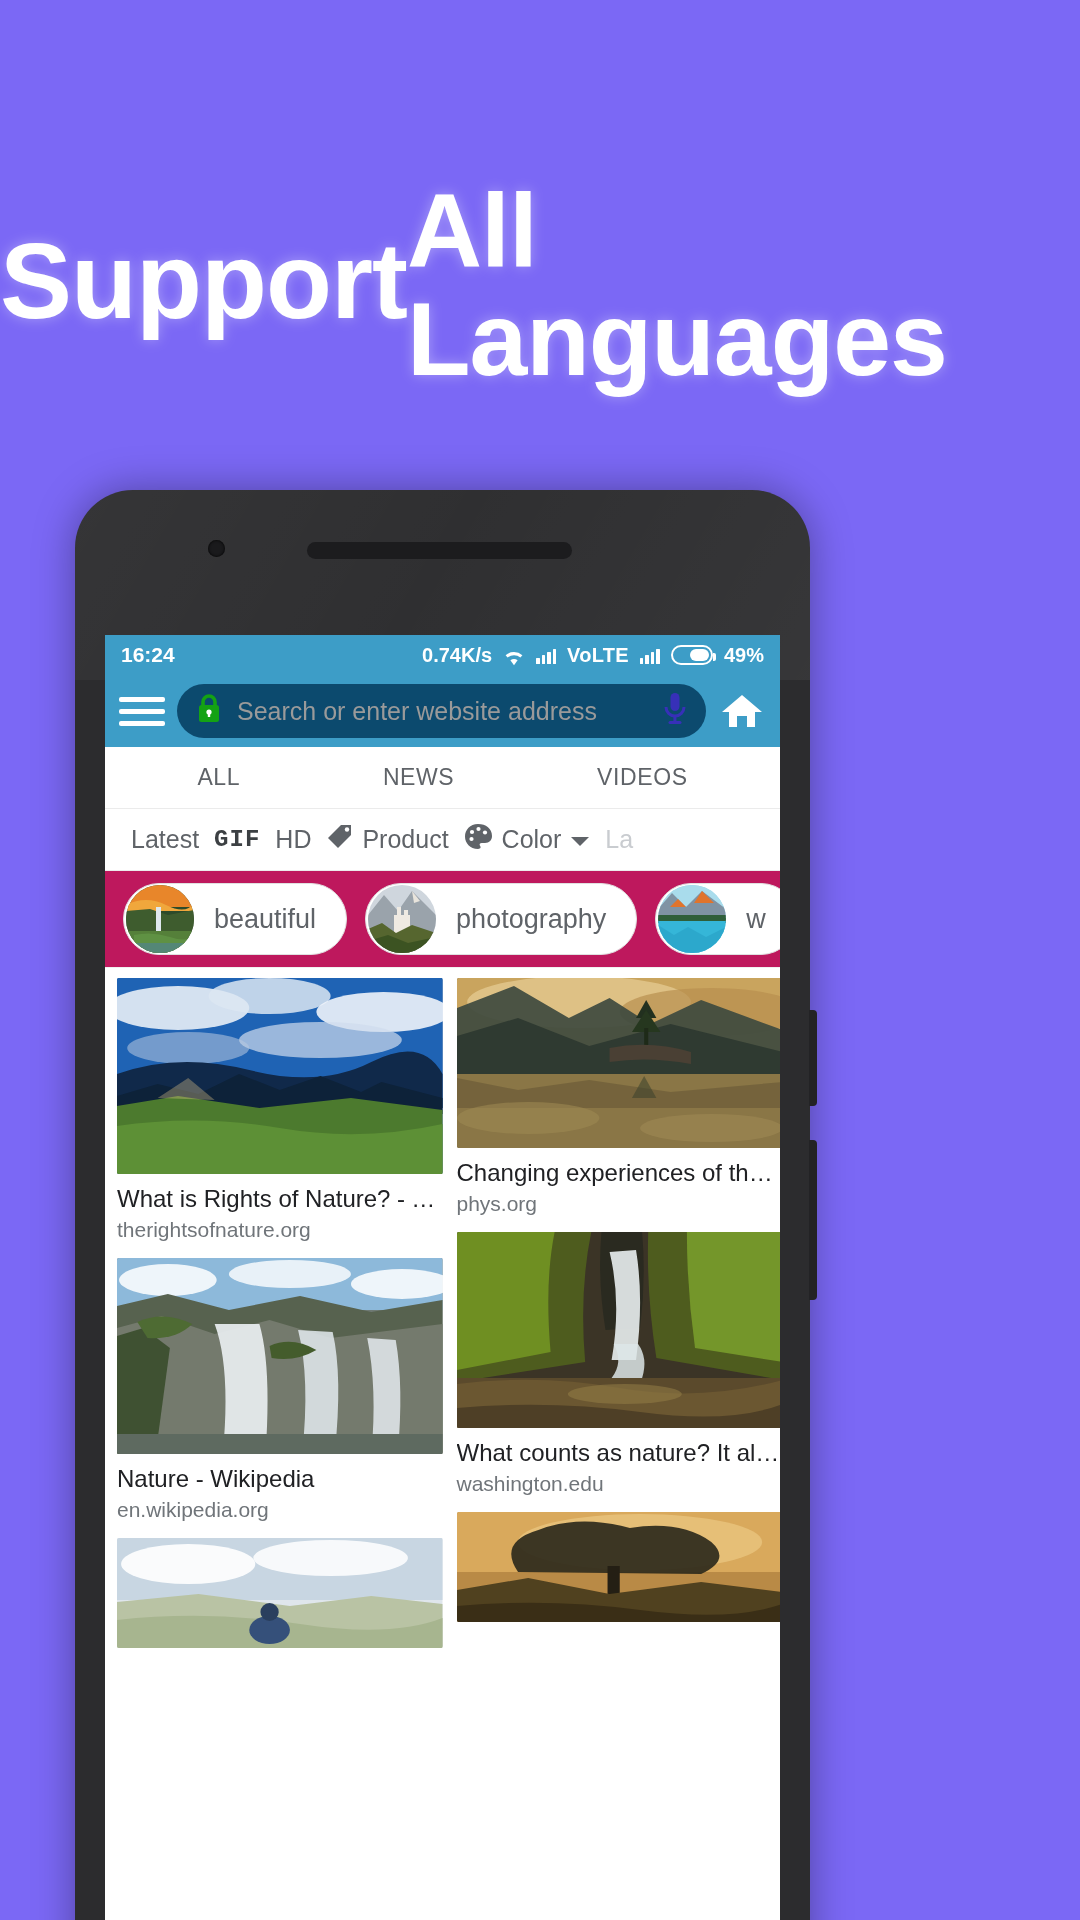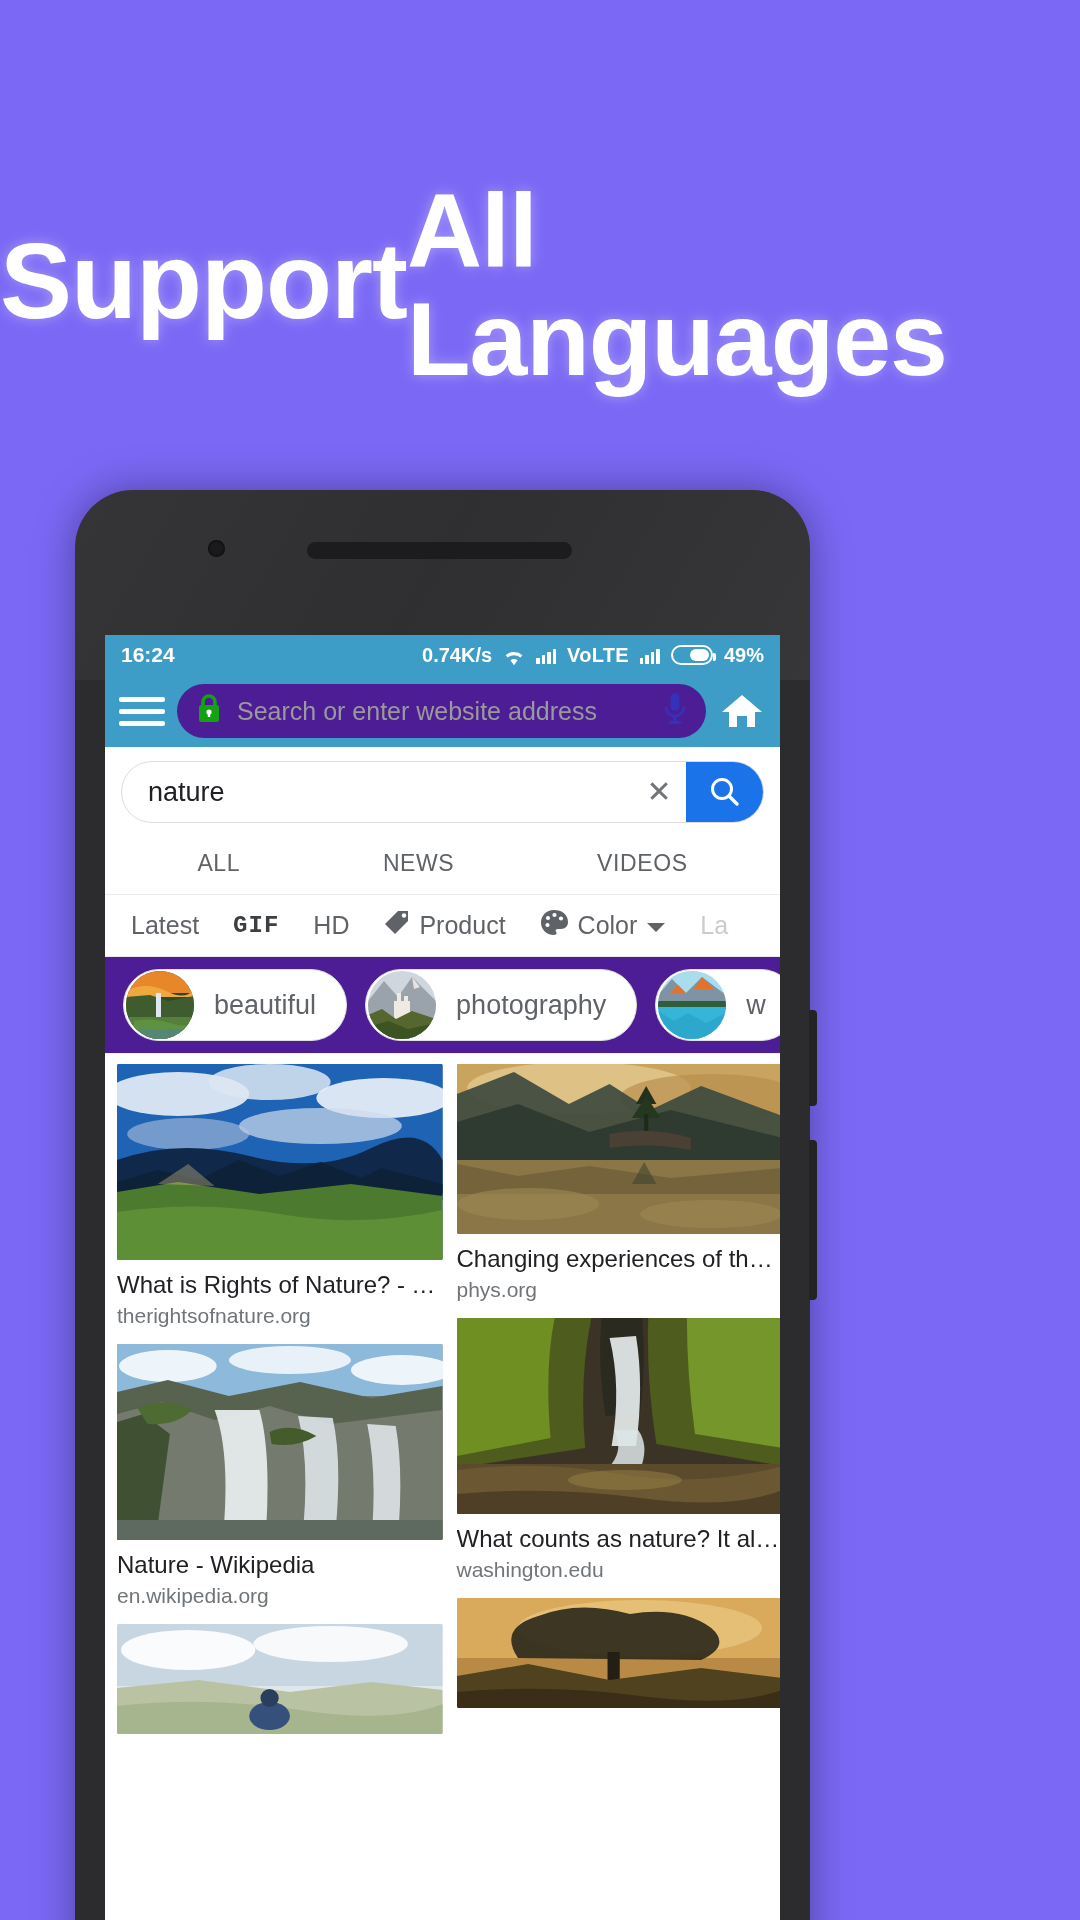--- a/index.html
+++ b/index.html
@@ -79,21 +79,21 @@
   .batt span{display:block;height:12px;background:#fff;border-radius:6px;margin-left:17px;width:19px;}
 
   
   #browserbar {
     height:72px; background:#3d9dc7;
     display:flex; align-items:center; padding:0 14px; gap:12px;
   }
   #hamburger { width:46px; display:flex; flex-direction:column; gap:7px; flex:0 0 auto; cursor:pointer; }
   #hamburger i { display:block; height:5px; background:#fff; border-radius:2px; }
   #urlpill {
-    flex:1 1 auto; height:54px; background:#4c1d95; border-radius:27px;
+    flex:1 1 auto; height:54px; background:#0c4a6e; border-radius:27px;
     display:flex; align-items:center; padding:0 16px 0 18px; gap:14px; min-width:0;
   }
   #urlpill .ph { color:#9a9a9a; font-size:25px; white-space:nowrap; overflow:hidden;
                  text-overflow:ellipsis; flex:1 1 auto; }
   #homebtn { flex:0 0 auto; width:48px; display:flex; justify-content:center; cursor:pointer; }
 
   
   #searchwrap { padding:14px 16px 10px 16px; background:#fff; }
   #searchbox {
     position:relative; height:62px; border:1px solid #dadce0; border-radius:31px;
@@ -120,34 +120,34 @@
     position:relative;
   }
   #tabs .tab.active { color:#1a73e8; }
   #tabs .tab.active::after {
     content:""; position:absolute; left:8%; right:8%; bottom:0; height:4px;
     background:#1a73e8; border-radius:2px;
   }
 
   
   #filters {
-    display:flex; align-items:center; gap:34px; height:62px;
+    display:flex; align-items:center; gap:15px; height:62px;
     background:#fff; padding:0 26px; border-bottom:1px solid #ebebeb;
     overflow:hidden; white-space:nowrap;
   }
   #filters .f { display:flex; align-items:center; gap:9px; font-size:25px;
                 color:#5f6368; cursor:pointer; flex:0 0 auto; }
   #filters .f.gif { font-weight:bold; font-family:"Liberation Mono", monospace;
                     letter-spacing:1px; font-size:24px; color:#3c4043; }
   #filters .f.cut { color:#c9ccd0; }
 
   
   #chips {
     display:flex; align-items:center; gap:18px; padding:12px 18px;
-    background:#4c1d95; overflow:hidden; white-space:nowrap;
+    background:#be185d; overflow:hidden; white-space:nowrap;
     border-bottom:1px solid #f0f0f0;
   }
   .chip {
     flex:0 0 auto; height:72px; border:1px solid #e0e0e0; border-radius:36px;
     display:flex; align-items:center; padding-right:30px; gap:20px; cursor:pointer;
     background:#fff;
   }
   .chip .thumb { width:68px; height:68px; border-radius:50%; margin-left:2px; overflow:hidden; flex:0 0 auto; }
   .chip .lbl { font-size:27px; color:#5f6368; }
 
@@ -238,32 +238,20 @@
           </svg>
         </span>
       </div>
       <div id="homebtn">
         <svg width="44" height="40" viewBox="0 0 44 40">
           <path d="M22 4 L42 21 h-7 v15 H27 V25 h-10 v11 H9 V21 H2 Z" fill="#fff"></path>
         </svg>
       </div>
     </div>
 
-    <div id="searchwrap">
-      <div id="searchbox">
-        <span class="q">nature</span>
-        <span id="clearx">✕</span>
-        <div id="goblue">
-          <svg width="36" height="36" viewBox="0 0 36 36">
-            <circle cx="15" cy="15" r="9.5" fill="none" stroke="#fff" stroke-width="3"></circle>
-            <line x1="22" y1="22" x2="30" y2="30" stroke="#fff" stroke-width="3.4" stroke-linecap="round"></line>
-          </svg>
-        </div>
-      </div>
-    </div>
 
     <div id="tabs">
       <div class="tab">ALL</div>
       <div class="tab">NEWS</div>
       <div class="tab">VIDEOS</div>
     </div>
 
     <div id="filters">
       <div class="f">
         <span>Latest</span>

